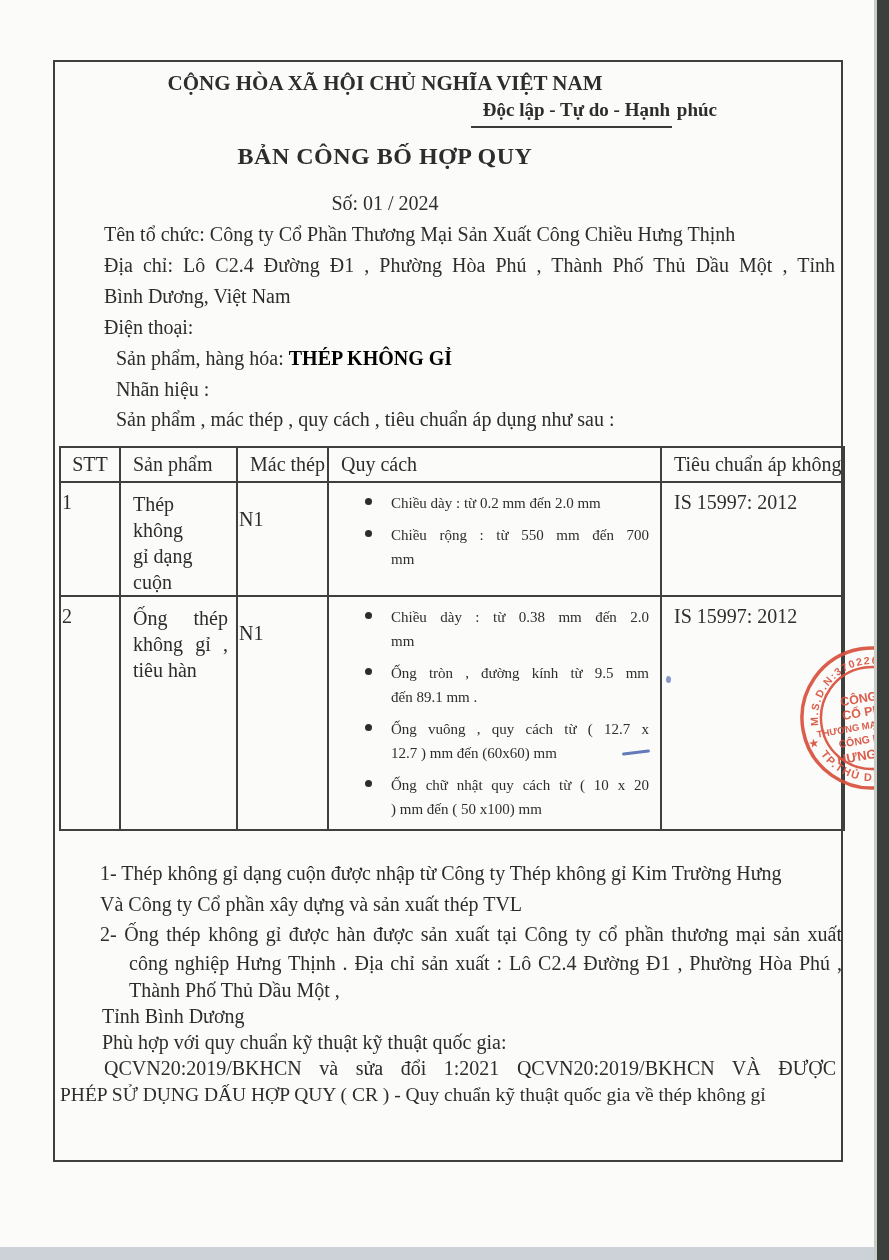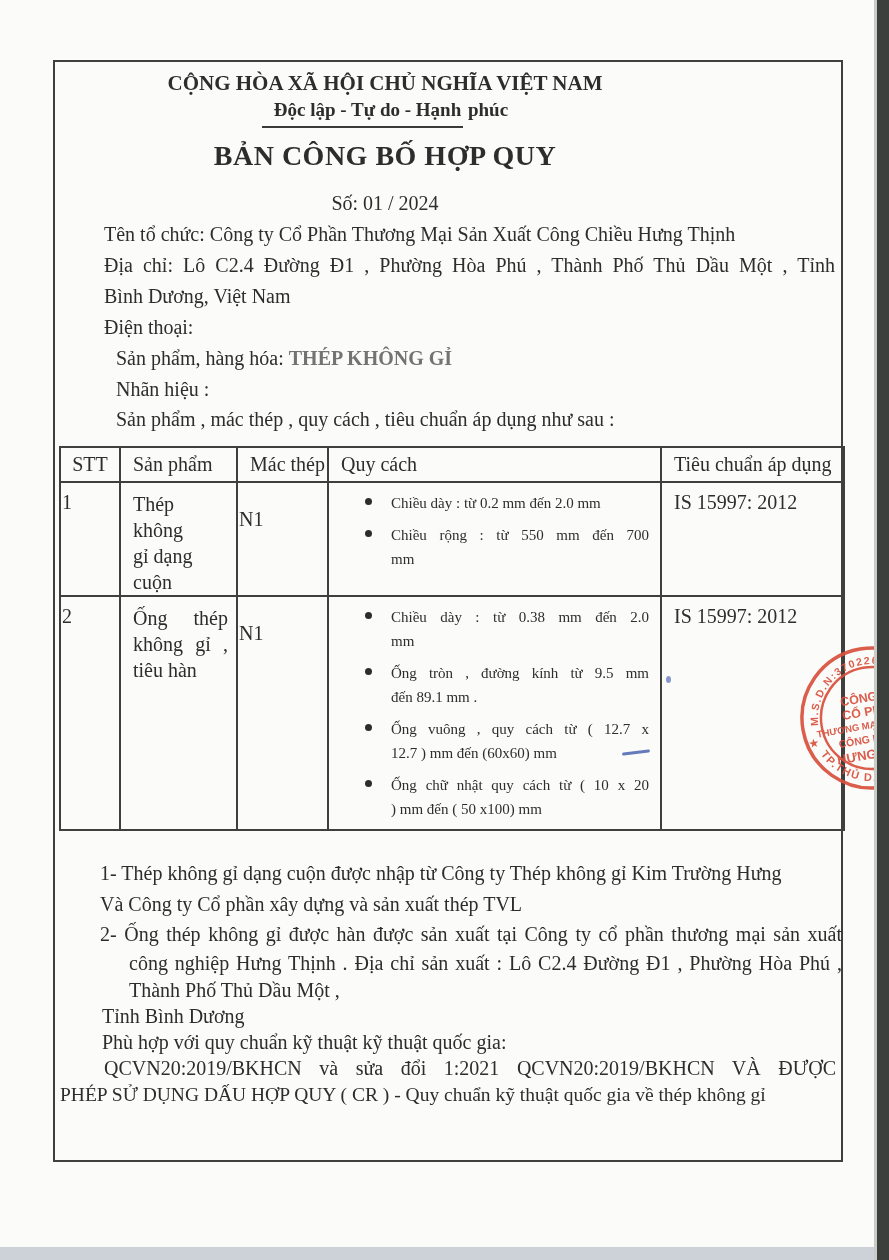--- a/index.html
+++ b/index.html
@@ -19,25 +19,25 @@
   }
   .line{
     position:absolute;
     font-size:20px;line-height:26px;
     white-space:nowrap;
     color:#2d2d2d;
     z-index:2;
   }
   .center{left:53px;width:664px;text-align:center;}
   .just{white-space:normal;text-align:justify;text-align-last:justify;}
-  .b{font-weight:bold;color:#737373;}
+  .b{font-weight:bold;color:#000000;}
   .national{font-size:21px;font-weight:bold;}
-  .motto{font-size:19px;font-weight:bold;}
+  .motto{font-size:19px;font-weight:bold;text-align:right;}
   .motto .ul{display:inline-block;border-bottom:2px solid #3a3a3a;padding:0 2px 3px 12px;}
-  .doctitle{font-size:28px;font-weight:bold;letter-spacing:.5px;}
+  .doctitle{font-size:24px;font-weight:bold;letter-spacing:.5px;}
   .docnum{font-size:20px;}
 
   table.spec-table{
     position:absolute;left:59px;top:446px;
     width:784px;border-collapse:collapse;table-layout:fixed;
     font-size:20px;color:#2d2d2d;z-index:2;
   }
   table.spec-table td,table.spec-table th{
     border:2px solid #3f3f3f;vertical-align:top;
     font-weight:normal;text-align:left;overflow:hidden;
@@ -104,21 +104,21 @@
       <col style="width:91px">
       <col style="width:333px">
       <col style="width:183px">
   </colgroup>
   <tbody>
       <tr class="hdr">
     <th class="c">STT</th>
     <th>Sản phẩm</th>
     <th>Mác thép</th>
     <th>Quy cách</th>
-    <th>Tiêu chuẩn áp dụng</th>
+    <th>Tiêu chuẩn áp không</th>
   </tr>
   <tr style="height:100px;">
     <td class="stt">1</td>
     <td class="sp">
       <div>Thép không</div>
       <div>gỉ dạng cuộn</div>
     </td>
     <td class="mac">N1</td>
     <td class="qc">
       <div class="specitem">

